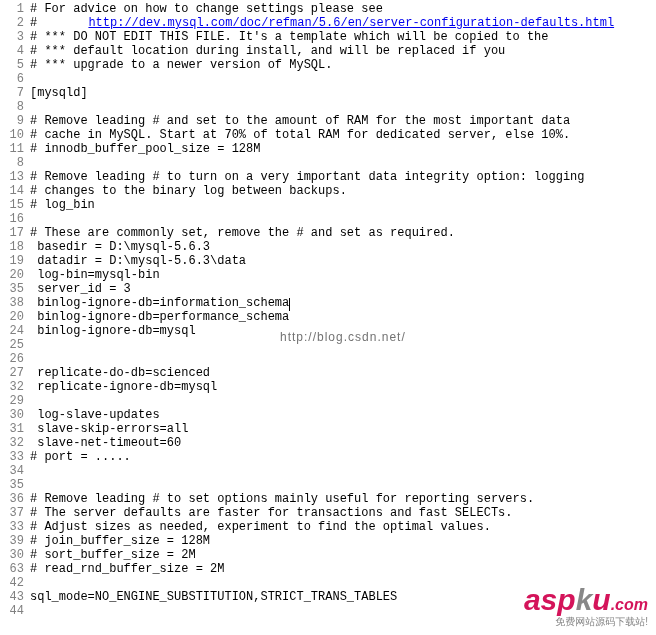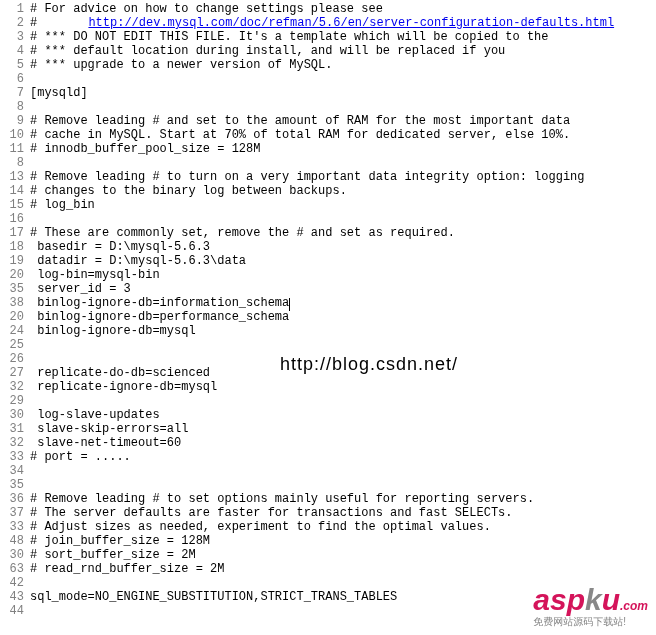--- a/index.html
+++ b/index.html
@@ -40,46 +40,45 @@
       width: 1px;
       height: 13px;
       background: #000;
       vertical-align: text-bottom;
       position: relative;
       top: 1px;
     }
     .watermark {
       position: absolute;
       font-family: Arial, sans-serif;
-      font-size: 18px;
-      color: #000000;
+      font-size: 12px;
+      color: #737373;
       pointer-events: none;
       letter-spacing: 1px;
-      margin-top: 24px;
     }
     .logo-wrap {
       position: absolute;
       right: 8px;
       bottom: 6px;
       font-family: Arial, sans-serif;
     }
     .logo-main {
       font-size: 30px;
       font-weight: bold;
       font-style: italic;
       color: #d4145a;
     }
     .logo-k { color: #888; }
     .logo-u { color: #d4145a; }
-    .logo-dot { font-size: 12px; font-weight: bold; color: #d4145a; }
+    .logo-dot { font-size: 16px; font-weight: bold; color: #d4145a; }
     .logo-sub {
       font-size: 10px;
       color: #888;
       display: block;
-      text-align: left;
+      text-align: right;
       margin-top: -2px;
     }
   </style>
 </head>
 <body>
 
 <div class="editor">
   <div class="gutter">
       <div class="gline">1</div>
       <div class="gline">2</div>
@@ -112,21 +111,21 @@
       <div class="gline">29</div>
       <div class="gline">30</div>
       <div class="gline">31</div>
       <div class="gline">32</div>
       <div class="gline">33</div>
       <div class="gline">34</div>
       <div class="gline">35</div>
       <div class="gline">36</div>
       <div class="gline">37</div>
       <div class="gline">33</div>
-      <div class="gline">48</div>
+      <div class="gline">39</div>
       <div class="gline">30</div>
       <div class="gline">63</div>
       <div class="gline">42</div>
       <div class="gline">43</div>
       <div class="gline">44</div>
     </div>
   <div class="code"><div class="line"># For advice on how to change settings please see</div><div class="line"><span># </span><span class="link">http://dev.mysql.com/doc/refman/5.6/en/server-configuration-defaults.html</span></div><div class="line"># *** DO NOT EDIT THIS FILE. It's a template which will be copied to the</div><div class="line"># *** default location during install, and will be replaced if you</div><div class="line"># *** upgrade to a newer version of MySQL.</div><div class="line"></div><div class="line">[mysqld]</div><div class="line"></div><div class="line"># Remove leading # and set to the amount of RAM for the most important data</div><div class="line"># cache in MySQL. Start at 70% of total RAM for dedicated server, else 10%.</div><div class="line"># innodb_buffer_pool_size = 128M</div><div class="line"></div><div class="line"># Remove leading # to turn on a very important data integrity option: logging</div><div class="line"># changes to the binary log between backups.</div><div class="line"># log_bin</div><div class="line"></div><div class="line"># These are commonly set, remove the # and set as required.</div><div class="line"> basedir = D:\mysql-5.6.3</div><div class="line"> datadir = D:\mysql-5.6.3\data</div><div class="line"> log-bin=mysql-bin</div><div class="line"> server_id = 3</div><div class="line"> binlog-ignore-db=information_schema<span class="cursor"></span></div><div class="line"> binlog-ignore-db=performance_schema</div><div class="line"> binlog-ignore-db=mysql</div><div class="line"></div><div class="line"></div><div class="line"> replicate-do-db=scienced</div><div class="line"> replicate-ignore-db=mysql</div><div class="line"></div><div class="line"> log-slave-updates</div><div class="line"> slave-skip-errors=all</div><div class="line"> slave-net-timeout=60</div><div class="line"># port = .....</div><div class="line"></div><div class="line"></div><div class="line"># Remove leading # to set options mainly useful for reporting servers.</div><div class="line"># The server defaults are faster for transactions and fast SELECTs.</div><div class="line"># Adjust sizes as needed, experiment to find the optimal values.</div><div class="line"># join_buffer_size = 128M</div><div class="line"># sort_buffer_size = 2M</div><div class="line"># read_rnd_buffer_size = 2M</div><div class="line"></div><div class="line">sql_mode=NO_ENGINE_SUBSTITUTION,STRICT_TRANS_TABLES</div><div class="line"></div></div>
 </div>
 
 <div class="watermark" style="left: 280px; top: 330px;">http://blog.csdn.net/</div>

